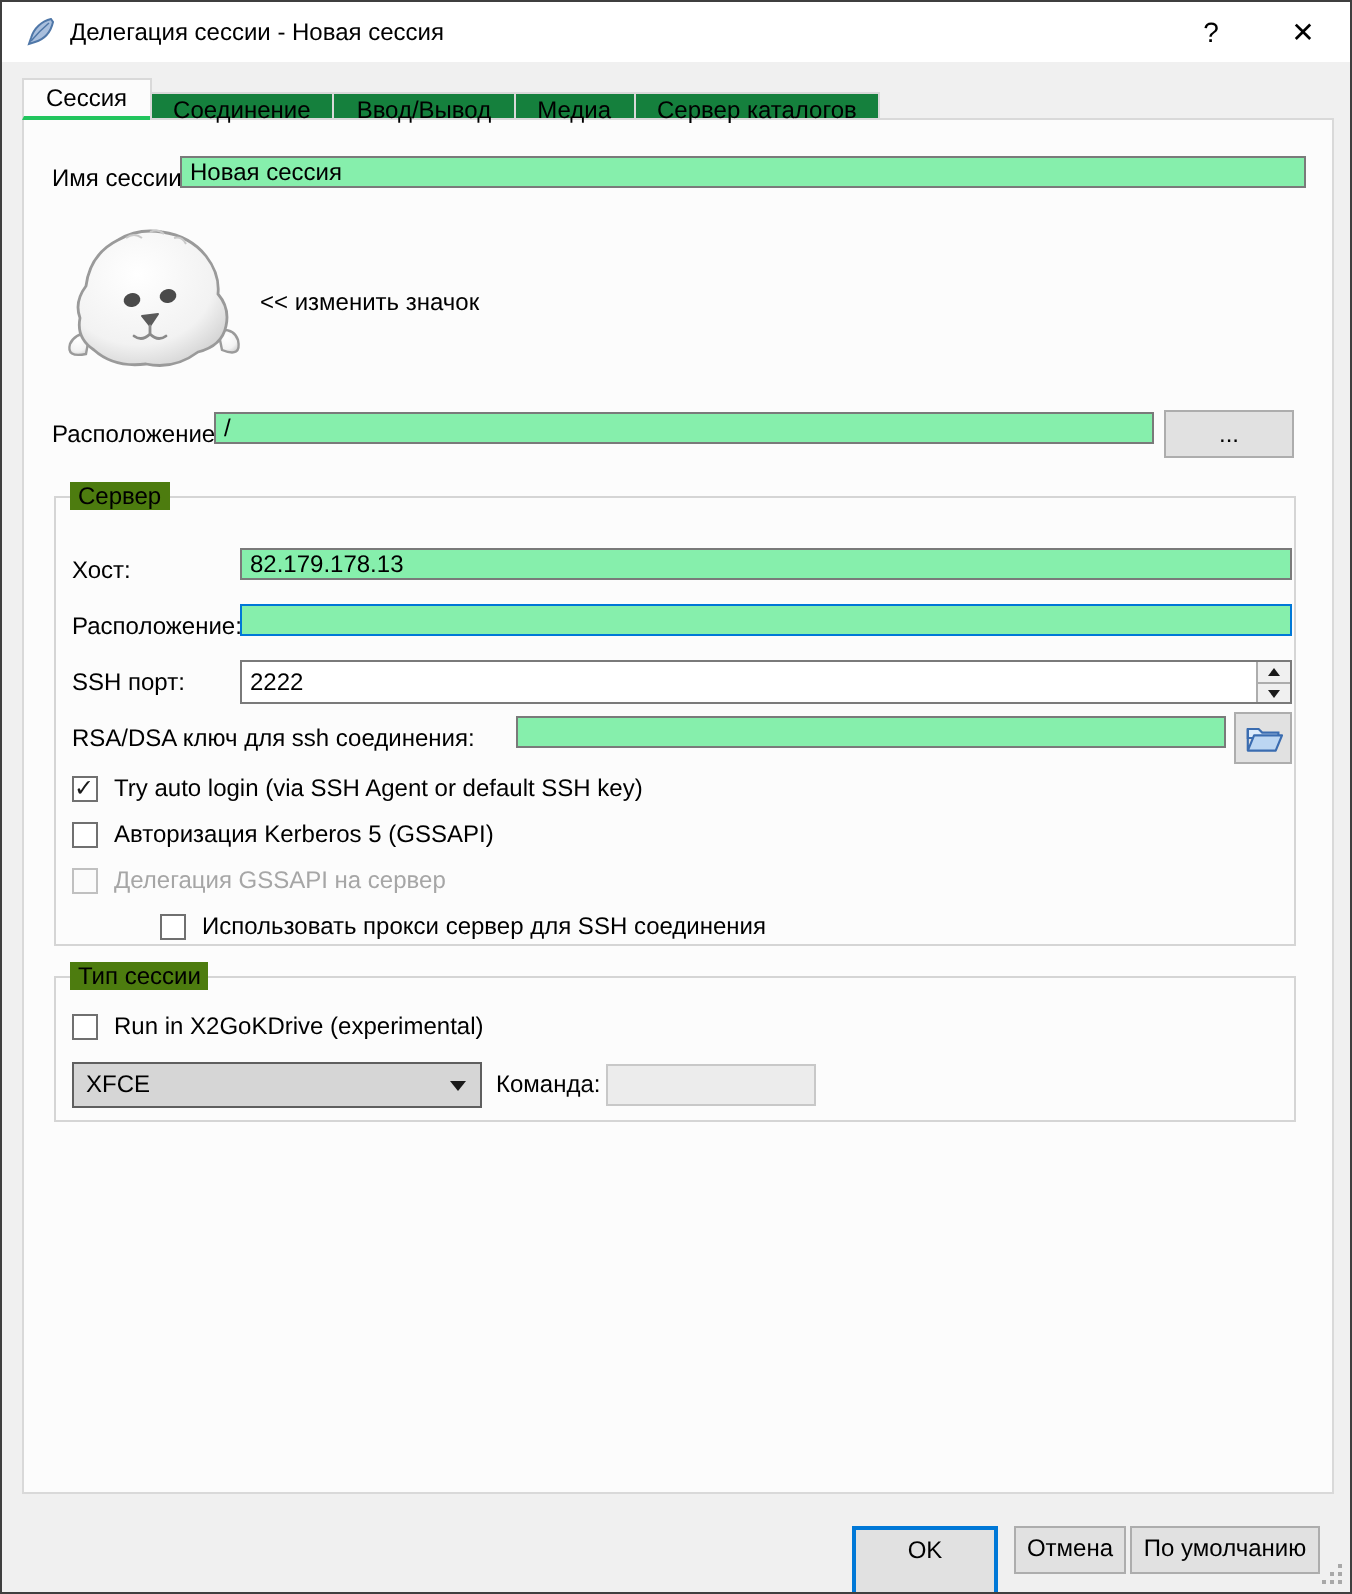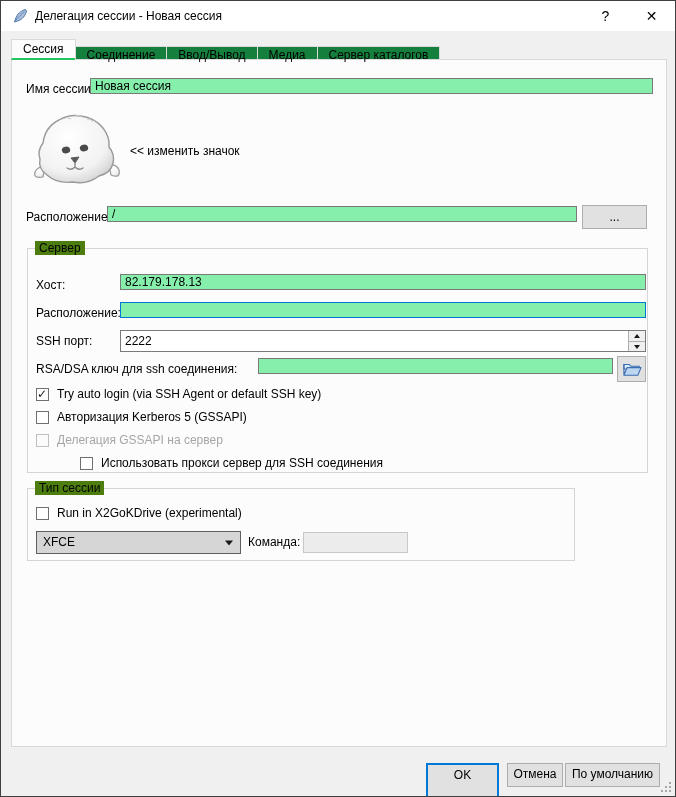--- a/index.html
+++ b/index.html
@@ -181,21 +181,21 @@
       <div class="cb-row" style="left:8px; top:183px;">
         <span class="cb-box disabled"></span>
         <span class="cb-label disabled">Делегация GSSAPI на сервер</span>
       </div>
       <div class="cb-row" style="left:8px; top:206px;margin-left:44px;">
         <span class="cb-box"></span>
         <span class="cb-label">Использовать прокси сервер для SSH соединения</span>
       </div>
     </div>
 
-    <div class="group" style="left:15px; top:428px; width:548px; height:73px;">
+    <div class="group" style="left:15px; top:428px; width:621px; height:73px;">
       <span class="group-title">Тип сессии</span>
 
       <div class="cb-row" style="left:8px; top:16px;">
         <span class="cb-box"></span>
         <span class="cb-label">Run in X2GoKDrive (experimental)</span>
       </div>
 
       <div class="combo" style="left:8px; top:42px; width:205px; height:23px;">
         <span>XFCE</span>
         <i class="arrow"></i>

